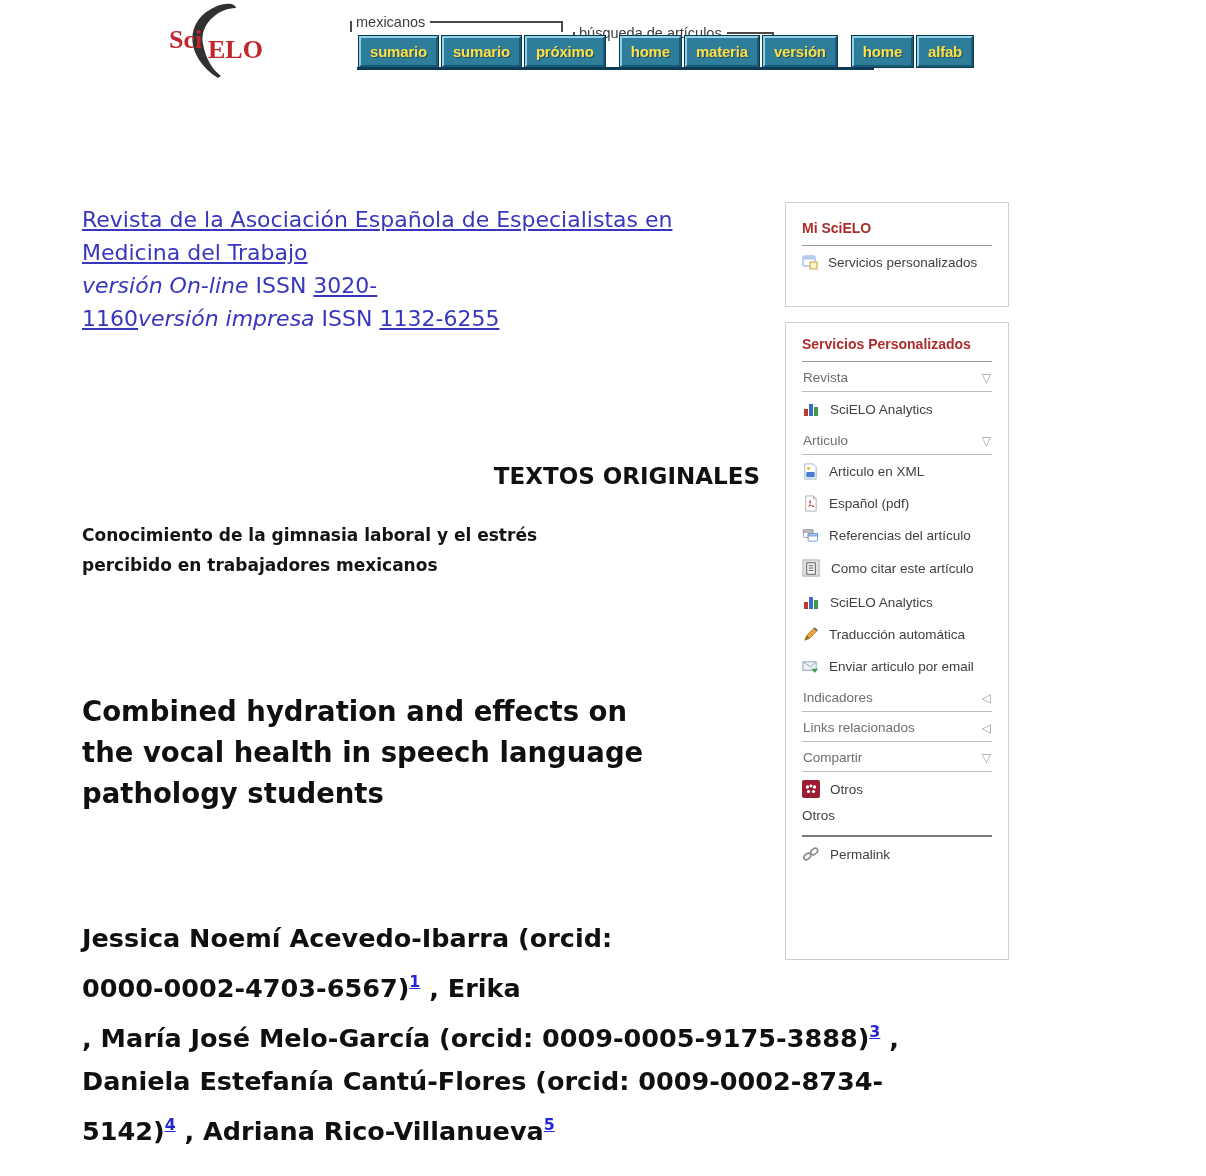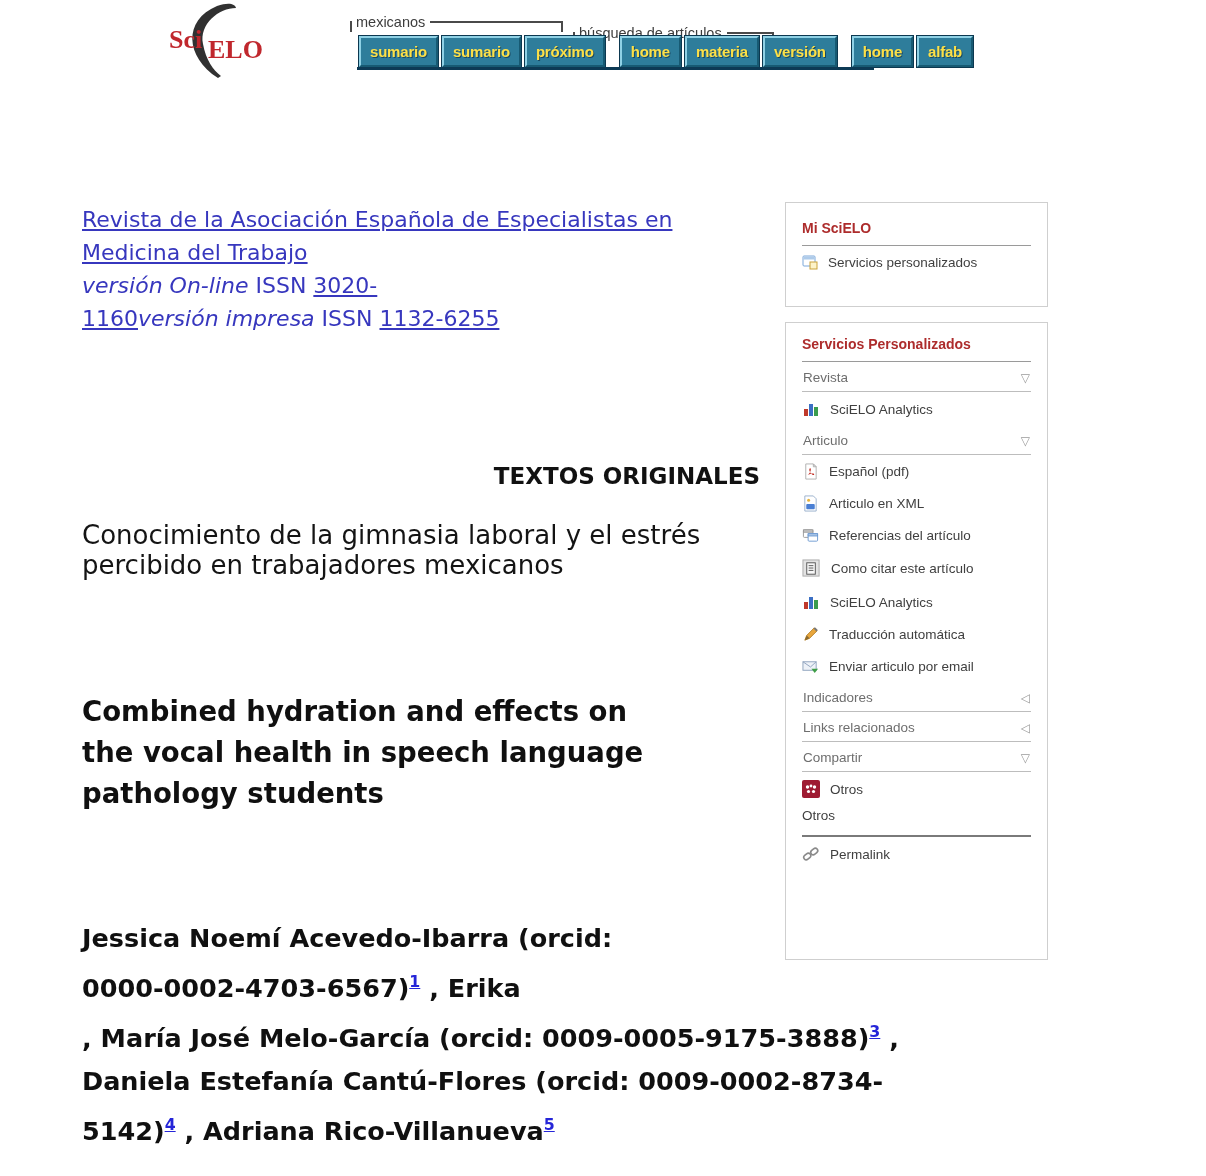--- a/index.html
+++ b/index.html
@@ -25,30 +25,30 @@
 
   
   #journal{position:absolute;left:65px;top:203px;font-size:22px;line-height:33px;color:#3737be;}
   #journal .lnk{color:#3737be;text-decoration:underline;cursor:pointer;}
   #journal .it{font-style:italic;}
   #journal .pl{}
   #citation{position:absolute;left:65px;top:354px;font-family:"Liberation Serif",serif;
             font-weight:bold;font-size:17.5px;line-height:27px;color:#8c2823;}
   #section-heading{position:absolute;left:65px;top:463px;width:678px;text-align:right;
                    font-weight:bold;font-size:23px;color:#111;}
-  #title-es{position:absolute;left:65px;top:521px;font-weight:normal;font-size:26px;
+  #title-es{position:absolute;left:65px;top:521px;font-weight:bold;font-size:17px;
             line-height:29.5px;color:#141414;}
   #title-en{position:absolute;left:65px;top:691px;font-weight:bold;font-size:27.5px;
             line-height:41px;color:#101010;}
   #authors{position:absolute;left:65px;top:916px;font-weight:bold;font-size:25.5px;
            line-height:44px;color:#101010;}
   #authors .sup{color:#2525d8;text-decoration:underline;font-size:0.62em;vertical-align:super;cursor:pointer;}
 
   
-  .sb-box{position:absolute;left:768px;width:263px;border:1px solid #cfcfcf;background:#fff;box-sizing:border-box;}
+  .sb-box{position:absolute;left:768px;width:224px;border:1px solid #cfcfcf;background:#fff;box-sizing:border-box;}
   #box1{top:202px;height:105px;padding:17px 16px 0;}
   #box2{top:322px;height:638px;padding:13px 16px 0;}
   .sb-heading{color:#ad2c2c;font-weight:bold;font-size:14px;font-family:"Liberation Sans",sans-serif;}
   .sb-rule{border:none;border-top:1px solid #9a9a9a;margin:9px 0 0;}
   .sb-rule-dark{border:none;border-top:2px solid #7a7a7a;margin:8px 0 0;}
   .sb-section{display:flex;justify-content:space-between;align-items:center;color:#6e6e6e;
               font-size:13.5px;font-family:"Liberation Sans",sans-serif;
               border-bottom:1px solid #bdbdbd;padding:8px 1px 6px;cursor:pointer;}
   .sb-chevron{color:#9b9b9b;font-size:12px;}
   .sb-item{display:flex;align-items:center;gap:10px;color:#3f3f3f;font-size:13.5px;
@@ -161,37 +161,37 @@
     </div>
 
     <div class="sb-section">
       <span>Articulo</span>
       <span class="sb-chevron">▽</span>
     </div>
 
     <div class="sb-item">
       <span class="ic">
         <svg width="17" height="17" viewBox="0 0 18 18">
+            <path d="M3 1h9l3 3v13H3z" fill="#fff" stroke="#9ab0cc"></path>
+            <rect x="4.5" y="9.5" width="9" height="5.5" rx="1" fill="#4a7fd4"></rect>
+            <circle cx="7" cy="5.5" r="1.6" fill="#e8b33a"></circle>
+          </svg>
+      </span>
+      <span>Articulo en XML</span>
+    </div>
+
+    <div class="sb-item">
+      <span class="ic">
+        <svg width="17" height="17" viewBox="0 0 18 18">
             <path d="M4 1h8l3 3v13H4z" fill="#fff" stroke="#b0b0b0"></path>
             <path d="M12 1l3 3h-3z" fill="#e0e0e0" stroke="#b0b0b0"></path>
             <path d="M6.2 12.5c2-1.2 3.8-4.8 2.9-6.6-.9-1-1.9.9-1 2.9 1 2.7 3.7 4.6 4.7 3.6.9-1-1.9-1.8-3.7-.9-1.8.8-3.8 1.6-2.9 1z" fill="#c0281e"></path>
           </svg>
       </span>
       <span>Español (pdf)</span>
-    </div>
-
-    <div class="sb-item">
-      <span class="ic">
-        <svg width="17" height="17" viewBox="0 0 18 18">
-            <path d="M3 1h9l3 3v13H3z" fill="#fff" stroke="#9ab0cc"></path>
-            <rect x="4.5" y="9.5" width="9" height="5.5" rx="1" fill="#4a7fd4"></rect>
-            <circle cx="7" cy="5.5" r="1.6" fill="#e8b33a"></circle>
-          </svg>
-      </span>
-      <span>Articulo en XML</span>
     </div>
 
     <div class="sb-item">
       <span class="ic">
         <svg width="17" height="17" viewBox="0 0 18 18">
             <rect x="1.5" y="3" width="10" height="8" rx="1" fill="#fff" stroke="#9a9a9a"></rect>
             <rect x="1.5" y="3" width="10" height="2.5" fill="#c8c8c8" stroke="#9a9a9a"></rect>
             <rect x="6.5" y="7" width="10" height="8" rx="1" fill="#fff" stroke="#6f9bd2"></rect>
             <rect x="6.5" y="7" width="10" height="2.5" fill="#a9c6e8" stroke="#6f9bd2"></rect>
           </svg>

